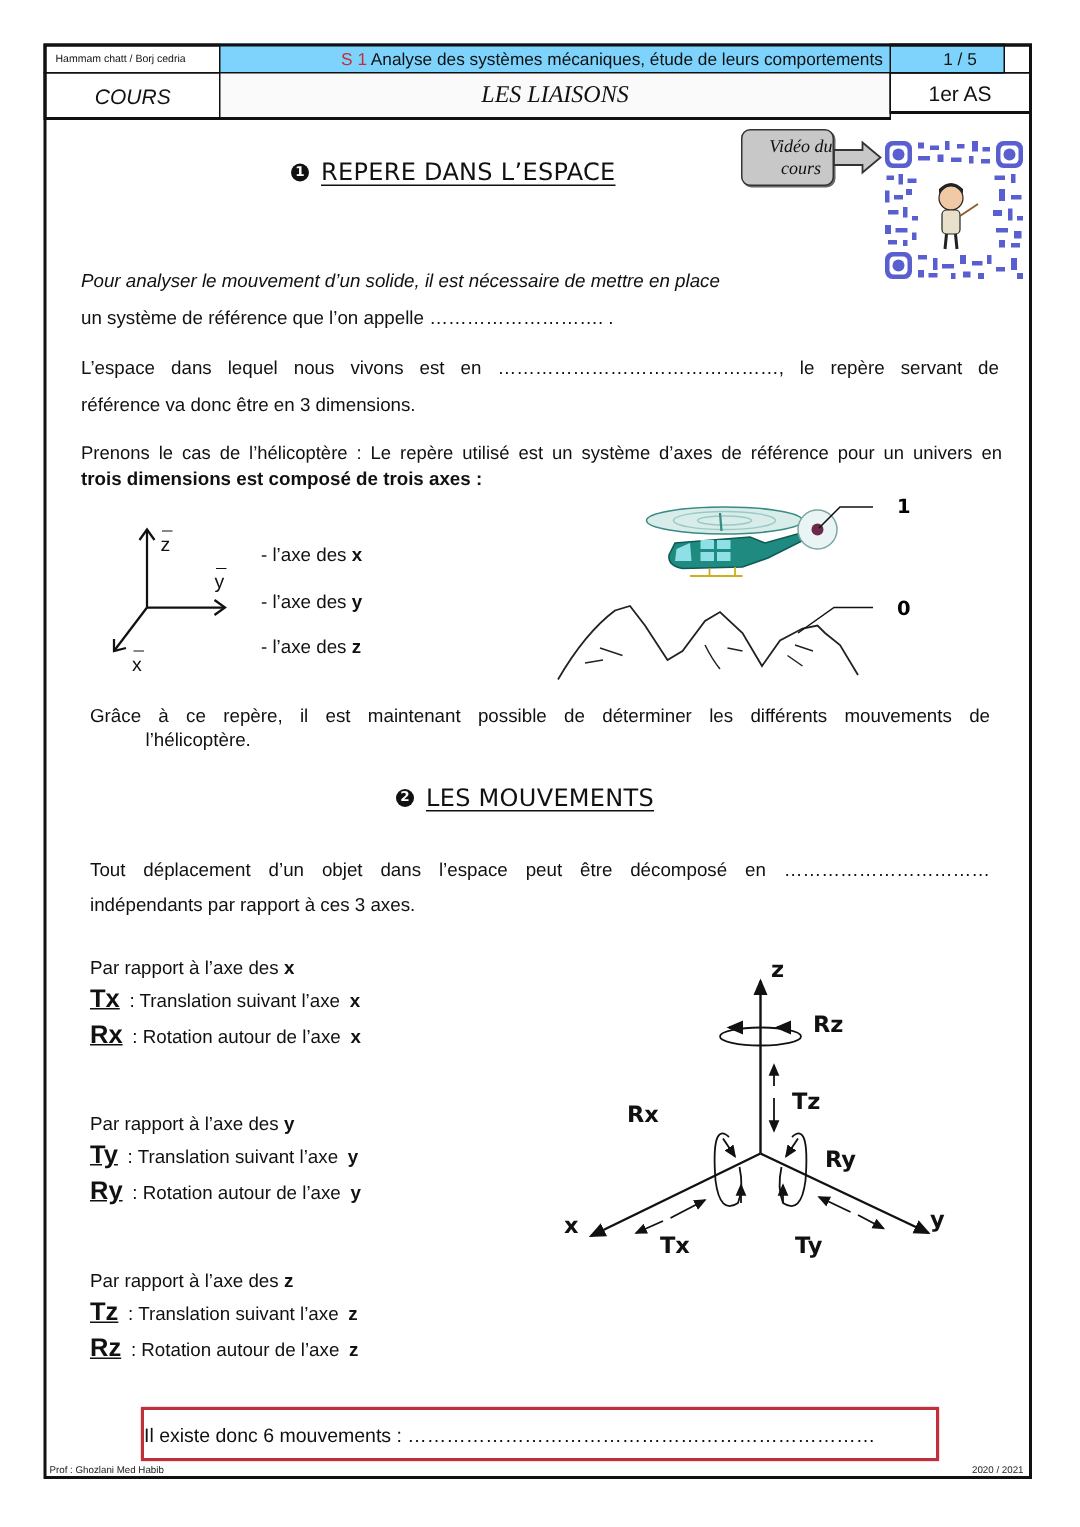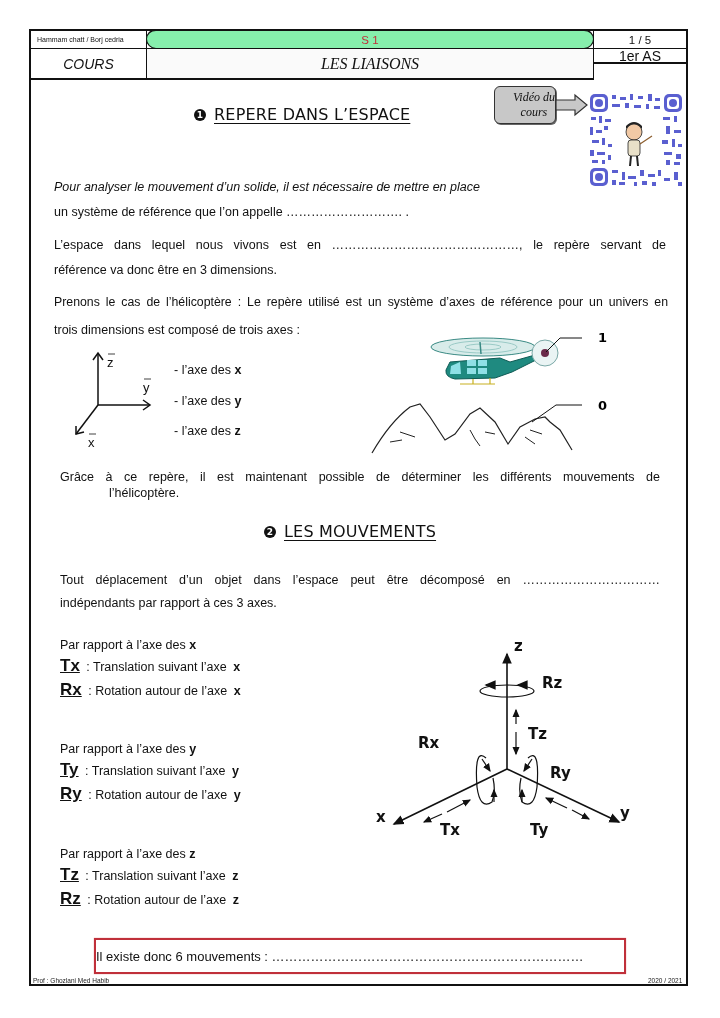--- a/index.html
+++ b/index.html
@@ -1,25 +1,25 @@
 <!DOCTYPE html>
 <html><head>
 <meta charset="utf-8">
 <style>
   html, body { margin:0; padding:0; background:#ffffff; }
   body { width:720px; height:1018px; position:relative; overflow:hidden; font-family:"Liberation Sans", sans-serif; color:#111; }
   .frame { position:absolute; left:29px; top:29px; width:659px; height:957px; border:2px solid #111; box-sizing:border-box; }
   .hdr { position:absolute; left:29px; top:29px; width:659px; height:51px; }
   .cell { position:absolute; border:1px solid #111; box-sizing:border-box; display:flex; align-items:center; justify-content:center; }
   .c-school { left:0; top:0; width:118px; height:20px; font-size:7px; justify-content:flex-start; padding-left:6px; border-width:2px 1px 1px 2px; }
-  .c-subject { left:117px; top:0; width:448px; height:20px; font-size:11.5px; background:#86efac; border-width:2px 1px 1px 1px;border-radius:10px; }
+  .c-subject { left:117px; top:0; width:524px; height:20px; font-size:11.5px; background:#7dd3fc; border-width:2px 1px 1px 1px; }
   .c-page { left:564px; top:0; width:95px; height:20px; font-size:11.5px; border-width:2px 2px 1px 1px; }
   .c-type { left:0; top:19px; width:118px; height:32px; font-size:14px; font-style:italic; border-width:1px 1px 2px 2px; }
   .c-title { left:117px; top:19px; width:448px; height:32px; font-family:"Liberation Serif", serif; font-style:italic; font-size:16px; border-width:1px 1px 2px 1px; background:#fafafa; }
-  .c-level { left:564px; top:19px; width:95px; height:16px; font-size:14px; border-width:1px 2px 2px 1px; }
+  .c-level { left:564px; top:19px; width:95px; height:28px; font-size:14px; border-width:1px 2px 2px 1px; }
   .red { color:#c0303a; }
   .abs { position:absolute; }
   .sec-title { font-family:"DejaVu Sans", sans-serif; font-size:16px; font-weight:normal; letter-spacing:0.2px; display:flex; align-items:center; gap:8px; }
   .sec-title .num { display:inline-flex; width:12px; height:12px; border-radius:50%; background:#111; color:#fff; font-size:9px; font-weight:bold; align-items:center; justify-content:center; }
   .sec-title .txt { text-decoration:underline; text-underline-offset:3px; }
   .p { font-size:12.5px; line-height:17px; }
   .just { text-align:justify; text-align-last:justify; }
   .video-btn { position:absolute; left:494px; top:86px; width:62px; height:38px; background:#c8c8c8; border:1.5px solid #333; border-radius:6px; box-sizing:border-box; font-family:"Liberation Serif", serif; font-style:italic; font-size:12px; line-height:15px; text-align:center; display:flex; align-items:center; justify-content:flex-end; box-shadow:1px 1px 0 #666; }
   .qr { position:absolute; left:588px; top:92px; width:96px; height:96px; }
   .list-head { font-size:12.5px; }
@@ -31,20 +31,21 @@
 </style>
 </head>
 <body>
 
 <div class="frame"></div>
 
 <div class="hdr">
   <div class="cell c-school">Hammam chatt / Borj cedria</div>
   <div class="cell c-subject">
     <span class="red">S 1</span>
+      <span style="white-space:pre"> Analyse des systèmes mécaniques, étude de leurs comportements</span>
   </div>
   <div class="cell c-page">1 / 5</div>
   <div class="cell c-type">COURS</div>
   <div class="cell c-title">LES LIAISONS</div>
   <div class="cell c-level">1er AS</div>
 </div>
 
 <div class="abs sec-title" style="left:194px; top:105px;">
   <span class="num">1</span>
   <span class="txt">REPERE DANS L’ESPACE</span>
@@ -128,21 +129,21 @@
   <line x1="49" y1="64" x2="50" y2="74" stroke="#222" stroke-width="2"></line>
 </svg>
 
 <div class="abs p" style="left:54px; top:179px;font-style:italic;">Pour analyser le mouvement d’un solide, il est nécessaire de mettre en place</div>
 <div class="abs p" style="left:54px; top:204px;">un système de référence que l’on appelle ………………………. .</div>
 
 <div class="abs p just" style="left:54px; top:237px; width:612px;">L’espace dans lequel nous vivons est en ………………………………………, le repère servant de</div>
 <div class="abs p" style="left:54px; top:262px;">référence va donc être en 3 dimensions.</div>
 
 <div class="abs p just" style="left:54px; top:294px; width:614px; font-size:12.3px;">Prenons le cas de l’hélicoptère : Le repère utilisé est un système d’axes de référence pour un univers en</div>
-<div class="abs p" style="left:54px; top:322px;">trois dimensions est composé de trois axes :</div>
+<div class="abs p" style="left:54px; top:311px;font-weight:bold;">trois dimensions est composé de trois axes :</div>
 
 <svg class="abs" style="left:60px; top:343px;" width="100" height="110">
   <g stroke="#111" stroke-width="1.5" fill="none">
     <line x1="38" y1="62" x2="38" y2="10"></line>
     <polyline points="33,17 38,10 43,17"></polyline>
     <line x1="38" y1="62" x2="90" y2="62"></line>
     <polyline points="83,57 90,62 83,67"></polyline>
     <line x1="38" y1="62" x2="16" y2="91"></line>
     <polyline points="16,83 16,91 24,89"></polyline>
   </g>
@@ -189,21 +190,21 @@
   <polyline points="186,30 200,16 222,16" fill="none" stroke="#111" stroke-width="1"></polyline>
 
   <path d="M12,131 Q30,100 50,85 L60,82 L70,95 L85,118 L95,112 L110,92 L120,86 L135,100 L148,122 L160,105 L175,97 L185,95 L190,100 L200,108 L212,128" fill="none" stroke="#222" stroke-width="1.2"></path>
   <path d="M40,110 L55,115 M30,120 L42,118 M110,108 Q115,118 120,124 M165,115 L175,122 M170,108 L182,112 M125,110 L135,112" stroke="#222" stroke-width="1" fill="none"></path>
   <polyline points="172,100 196,83 222,83" fill="none" stroke="#111" stroke-width="1"></polyline>
   <text x="238" y="20" class="lbl">1</text>
   <text x="238" y="88" class="lbl">0</text>
 </svg>
 
 <div class="abs p just" style="left:60px; top:469px; width:600px; line-height:16px;">Grâce à ce repère, il est maintenant possible de déterminer les différents mouvements de</div>
-<div class="abs p" style="left:72px; top:485px; line-height:16px;padding-left:37px;">l’hélicoptère.</div>
+<div class="abs p" style="left:60px; top:485px; line-height:16px;padding-left:37px;">l’hélicoptère.</div>
 
 <div class="abs sec-title" style="left:264px; top:522px;">
   <span class="num">2</span>
   <span class="txt">LES MOUVEMENTS</span>
 </div>
 
 <div class="abs p just" style="left:60px; top:572px; width:600px;">Tout déplacement d’un objet dans l’espace peut être décomposé en ……………………………</div>
 <div class="abs p" style="left:60px; top:595px;">indépendants par rapport à ces 3 axes.</div>
 
 <div class="abs" style="left:60px; top:638px;">

